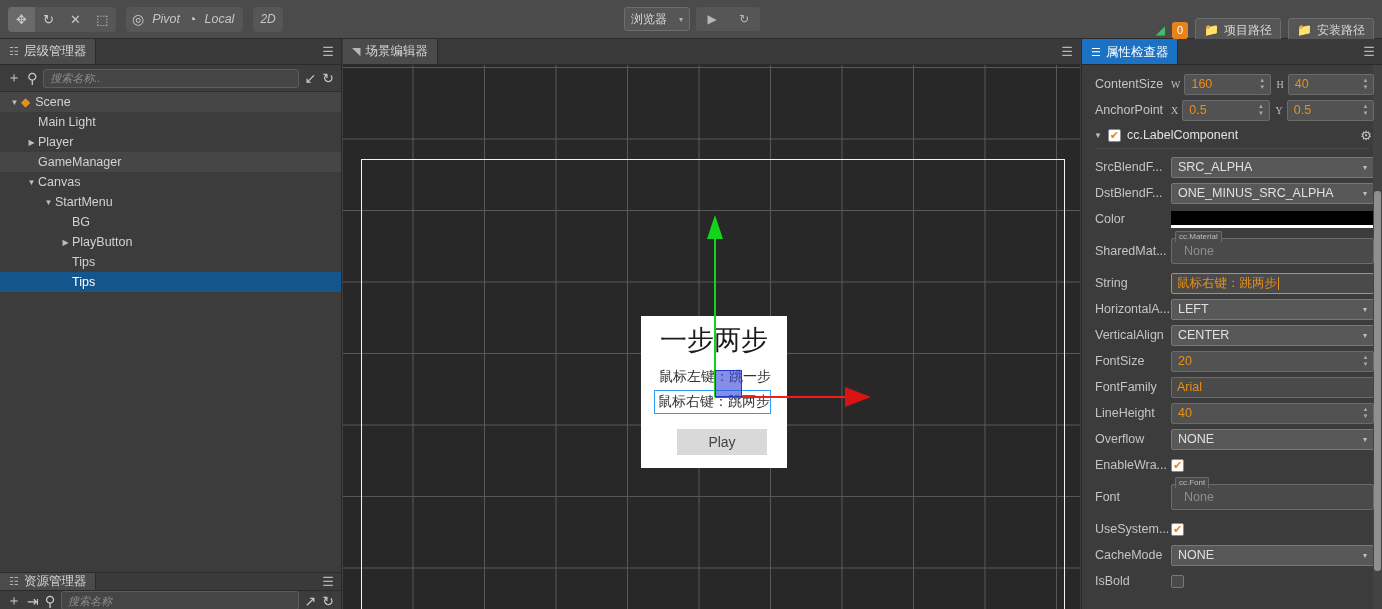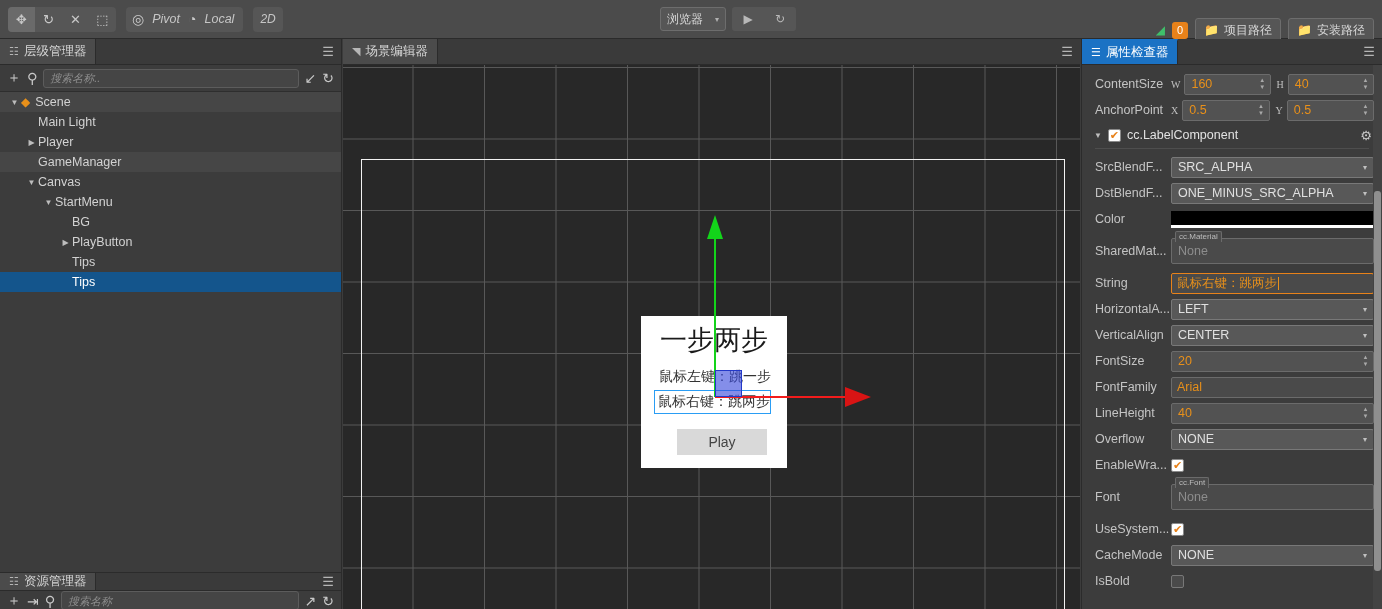--- a/index.html
+++ b/index.html
@@ -34,21 +34,21 @@
   .tb-lbl { font-style: italic; font-size: 12.5px; color: #c6c6c6; padding: 0 3px; cursor: pointer; }
   .tb-2d {
     margin-left: 10px; background: #565656; border-radius: 4px; height: 25px;
     display: flex; align-items: center; padding: 0 7px; font-size: 12px;
     font-style: italic; color: #c6c6c6; cursor: pointer;
   }
   .tb-center { position: absolute; left: 624px; top: 7px; display: flex; align-items: center; gap: 6px; }
   .tb-select {
     background: #565656; border: 1px solid #6d6d6d; border-radius: 3px;
     height: 24px; min-width: 66px; display: flex; align-items: center;
-    justify-content: space-between; padding: 0 6px; font-size: 12px; color: #d8d8d8; cursor: pointer; margin-left: 36px;
+    justify-content: space-between; padding: 0 6px; font-size: 12px; color: #d8d8d8; cursor: pointer;
   }
   .tb-playgrp {
     background: #565656; border-radius: 3px; height: 24px; display: flex; align-items: center;
   }
   .tb-play { width: 32px; height: 24px; display:flex; align-items:center; justify-content:center; color:#b8b8b8; font-size:12px; cursor: pointer;}
   .tb-right { position: absolute; right: 8px; top: 7px; display: flex; align-items: center; gap: 7px; }
   .ip-text { color: #3fbf6a; font-size: 12.5px; letter-spacing: .2px; margin-top: 32px; }
   .badge-orange {
     background: #e8821a; color: #fff; border-radius: 3px; min-width: 16px; height: 17px;
     font-size: 11px; display: flex; align-items: center; justify-content: center; padding: 0 4px;
@@ -217,21 +217,21 @@
   .select-field {
     flex: 1; height: 21px; background: #585858; border: 1px solid #787878; border-radius: 2px;
     display: flex; align-items: center; justify-content: space-between;
     padding: 0 6px; font-size: 12.5px; color: #e0e0e0; cursor: pointer;
   }
   .color-field {
     flex: 1; height: 17px; background: #000; border-bottom: 3px solid #ffffff;
   }
   .asset-field {
     flex: 1; height: 26px; background: #4a4a4a; border: 1px solid #6b6b6b; border-radius: 2px;
-    position: relative; display: flex; align-items: center; padding: 0 6px;
+    position: relative; display: flex; align-items: center; padding: 0 12px;
     font-size: 12.5px; color: #8d8d8d;
   }
   .asset-tag {
     position: absolute; left: 3px; top: -8px; background: #4a4a4a; border: 1px solid #6b6b6b;
     border-bottom: none; border-radius: 2px 2px 0 0; font-size: 8px; color: #bdbdbd;
     padding: 0 3px; line-height: 10px;
   }
   .text-field {
     flex: 1; height: 21px; background: #4a4a4a; border: 1px solid #6b6b6b; border-radius: 2px;
     display: flex; align-items: center; padding: 0 5px; font-size: 12.5px; color: #e8901a;

